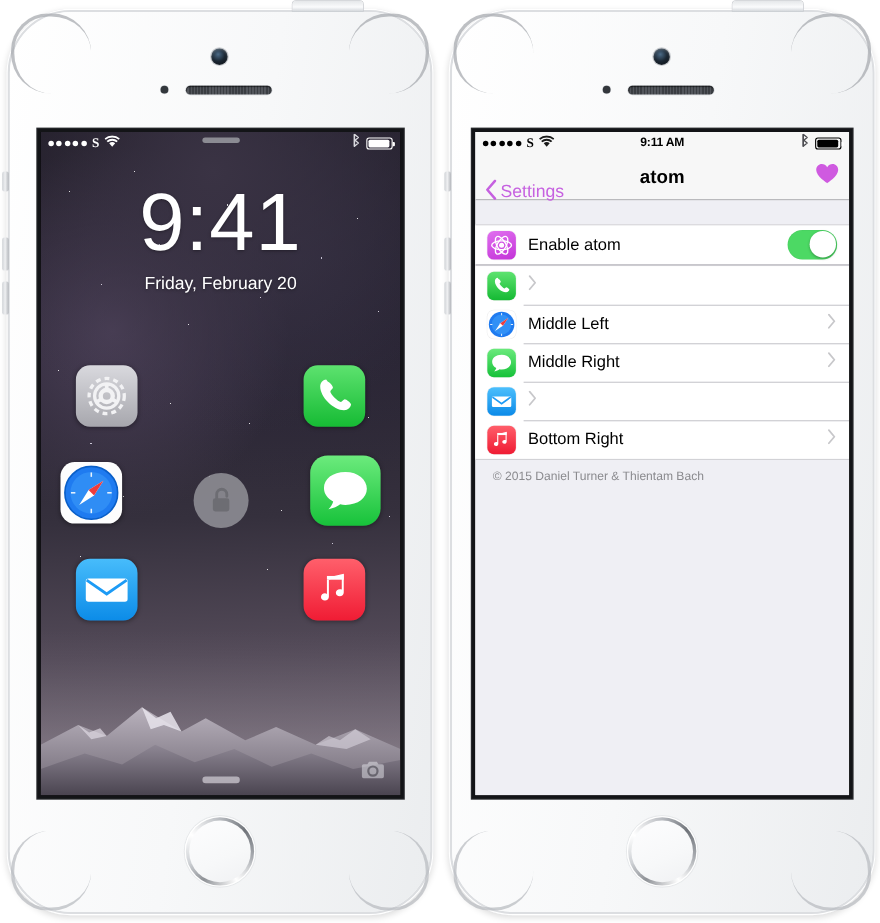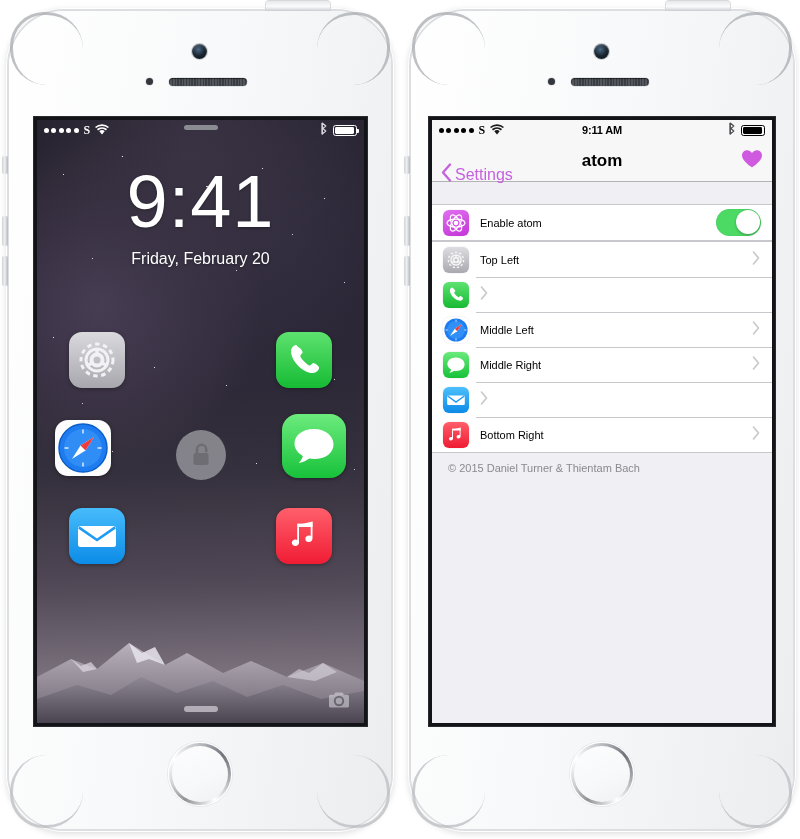--- a/index.html
+++ b/index.html
@@ -196,21 +196,21 @@
   .nav-right{margin-left:auto;position:relative;z-index:2;cursor:pointer;display:flex;align-items:center;}
 
   .tbl{flex:1 1 auto;overflow:hidden;background:#efeff4;}
   .grp-gap{height:22px;}
   .grp{background:#fff;border-top:.5px solid #c8c7cc;border-bottom:.5px solid #c8c7cc;}
   .row{display:flex;align-items:center;height:35px;padding-left:11px;
     box-sizing:border-box;background:#fff;cursor:pointer;position:relative;}
   .row + .row::before{content:"";position:absolute;left:44px;right:0;top:0;height:.5px;background:#c8c7cc;}
   .row-icon{width:26px;height:26px;border-radius:6px;flex:0 0 auto;margin-right:11px;
     position:relative;overflow:hidden;box-shadow:0 0 0 .5px rgba(0,0,0,.07);}
-  .row-label{font-size:11px;color:#000;flex:1 1 auto;}
+  .row-label{font-size:15px;color:#000;flex:1 1 auto;}
   .chev{flex:0 0 auto;margin-right:12px;opacity:.55;}
   .sec-hdr{font-size:11.5px;color:#6d6d72;letter-spacing:.3px;
     padding:17px 0 6px 16px;}
   .footer-note{font-size:11px;color:#8a8a8e;padding:9px 0 0 16px;}
 
   .toggle{width:45px;height:27px;border-radius:14px;background:#4cd964;
     position:relative;flex:0 0 auto;margin-right:11px;cursor:pointer;
     box-shadow:inset 0 0 0 .5px rgba(0,0,0,.06);}
   .toggle .knob{position:absolute;top:1.4px;right:1.4px;width:24px;height:24px;
     border-radius:50%;background:#fff;box-shadow:0 1px 2.5px rgba(0,0,0,.3);}
@@ -487,42 +487,20 @@
               <div class="row-label">Enable atom</div>
               <div class="toggle">
                 <div class="knob"></div>
               </div>
             </div>
           </div>
 
 
           <div class="grp">
 
-            <div class="row">
-              <div class="row-icon" style="background:linear-gradient(180deg,#dcdce1,#a9a9af);">
-                <svg viewBox="0 0 26 26" width="100%" height="100%" aria-hidden="true">
-                  <g fill="none" stroke="#f4f4f6" stroke-width="1.5">
-                    <circle cx="13" cy="13" r="7.6" stroke-dasharray="2.4 1.9"></circle>
-                    <circle cx="13" cy="13" r="5.1"></circle>
-                    <circle cx="13" cy="13" r="2.4" stroke-width="1.9"></circle>
-                  </g>
-                  <g stroke="#f4f4f6" stroke-width="1.7">
-                    <line x1="13" y1="8" x2="13" y2="10.7"></line>
-                    <line x1="8.6" y1="15.6" x2="10.9" y2="14.2"></line>
-                    <line x1="17.4" y1="15.6" x2="15.1" y2="14.2"></line>
-                  </g>
-                </svg>
-              </div>
-              <div class="row-label">Top Left</div>
-              <span class="chev">
-                <svg width="8" height="14" viewBox="0 0 8 14" aria-hidden="true">
-                  <path d="M1.5 1 L6.5 7 L1.5 13" fill="none" stroke="#9b9ba0" stroke-width="1.6" stroke-linecap="round" stroke-linejoin="round"></path>
-                </svg>
-              </span>
-            </div>
 
             <div class="row">
               <div class="row-icon" style="background:linear-gradient(180deg,#5ee370,#15b933);">
                 <svg viewBox="0 0 26 26" width="100%" height="100%" aria-hidden="true">
                   <path d="M9.4 5.6c-1.2 0-2.5 1.2-2.5 3 0 4.5 5.6 10.1 10.1 10.1 1.8 0 3-1.4 3-2.5 0-.6-2-2.1-2.7-2.1-.5 0-1.1 1.1-1.7 1.1-1.1 0-4.4-3.4-4.4-4.4 0-.6 1.1-1.2 1.1-1.7 0-.7-1.5-2.5-2.1-2.5z" fill="#fff"></path>
                 </svg>
               </div>
               <span class="chev">
                 <svg width="8" height="14" viewBox="0 0 8 14" aria-hidden="true">
                   <path d="M1.5 1 L6.5 7 L1.5 13" fill="none" stroke="#9b9ba0" stroke-width="1.6" stroke-linecap="round" stroke-linejoin="round"></path>

